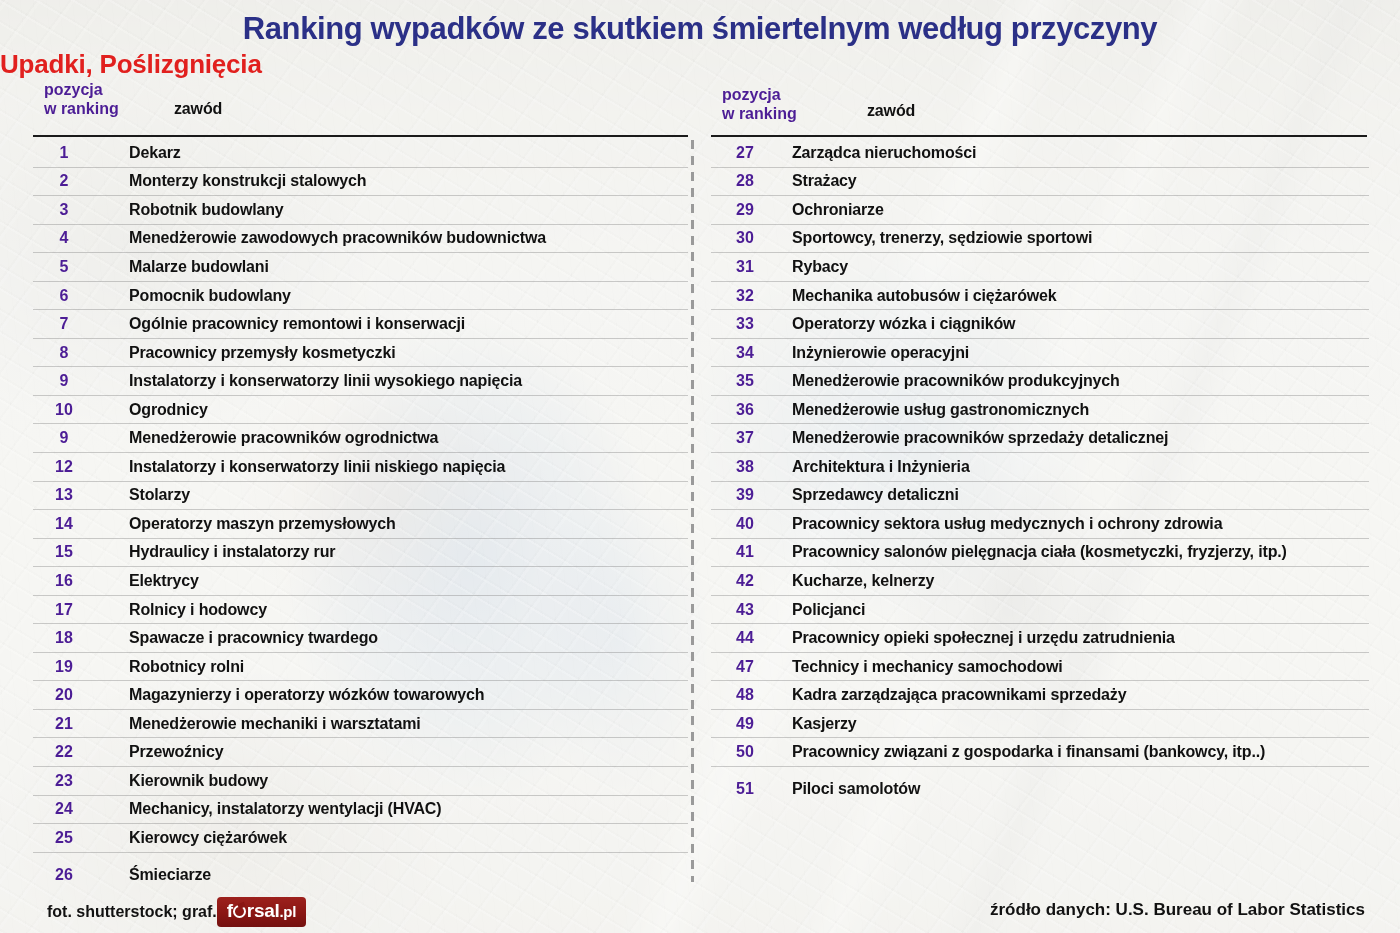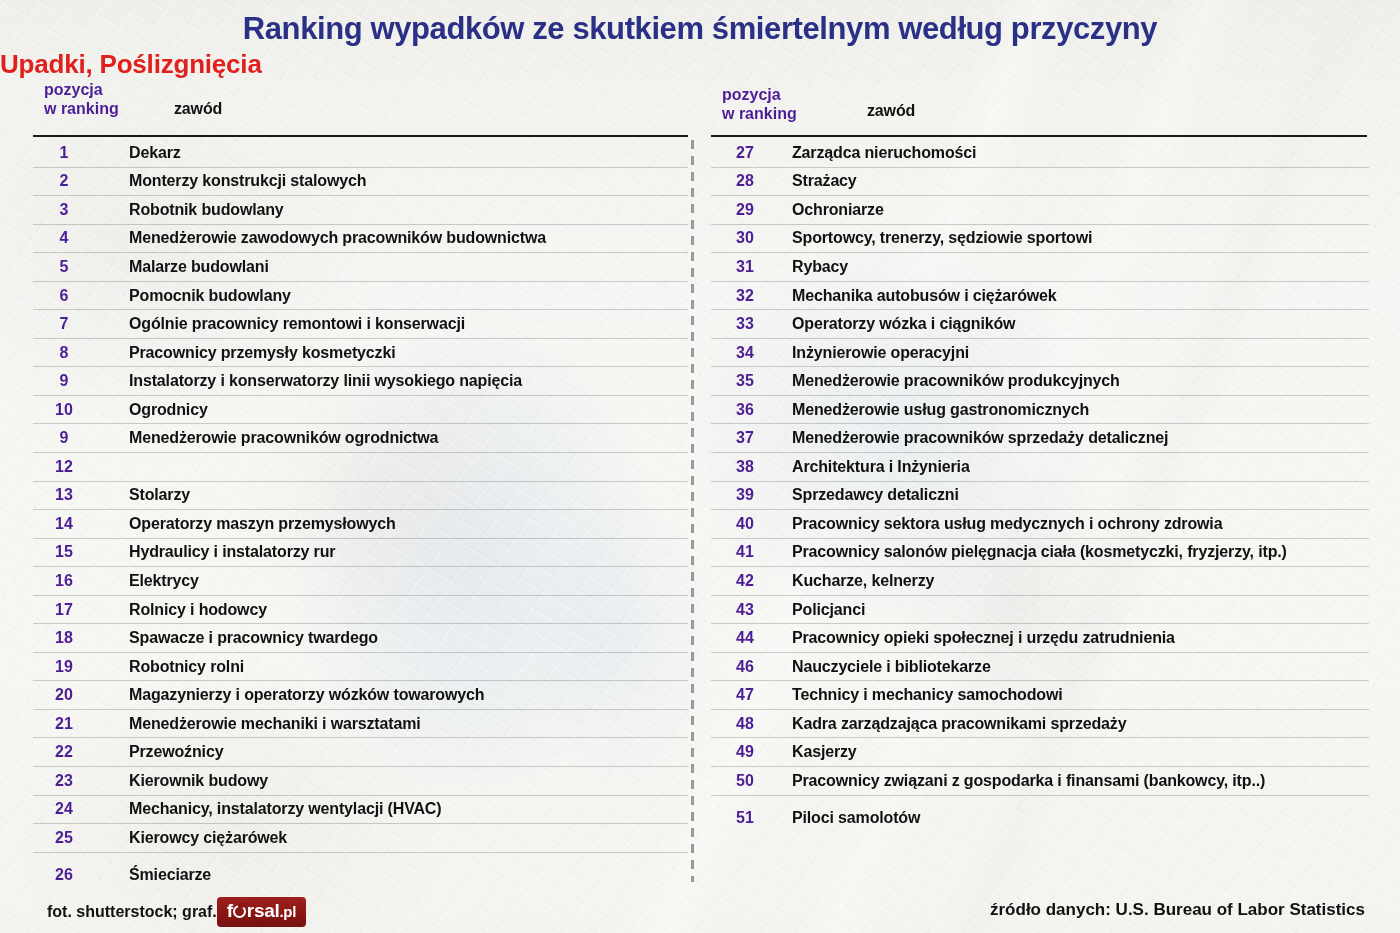--- a/index.html
+++ b/index.html
@@ -287,20 +287,21 @@
       <div class="row">
         <div class="rank">10</div>
         <div class="job">Ogrodnicy</div>
       </div>
       <div class="row">
         <div class="rank">9</div>
         <div class="job">Menedżerowie pracowników ogrodnictwa</div>
       </div>
       <div class="row">
         <div class="rank">12</div>
+        <div class="job">Instalatorzy i konserwatorzy linii niskiego napięcia</div>
       </div>
       <div class="row">
         <div class="rank">13</div>
         <div class="job">Stolarzy</div>
       </div>
       <div class="row">
         <div class="rank">14</div>
         <div class="job">Operatorzy maszyn przemysłowych</div>
       </div>
       <div class="row">
@@ -417,24 +418,20 @@
         <div class="rank">42</div>
         <div class="job">Kucharze, kelnerzy</div>
       </div>
       <div class="row">
         <div class="rank">43</div>
         <div class="job">Policjanci</div>
       </div>
       <div class="row">
         <div class="rank">44</div>
         <div class="job">Pracownicy opieki społecznej i urzędu zatrudnienia</div>
-      </div>
-      <div class="row">
-        <div class="rank">46</div>
-        <div class="job">Nauczyciele i bibliotekarze</div>
       </div>
       <div class="row">
         <div class="rank">47</div>
         <div class="job">Technicy i mechanicy samochodowi</div>
       </div>
       <div class="row">
         <div class="rank">48</div>
         <div class="job">Kadra zarządzająca pracownikami sprzedaży</div>
       </div>
       <div class="row">

